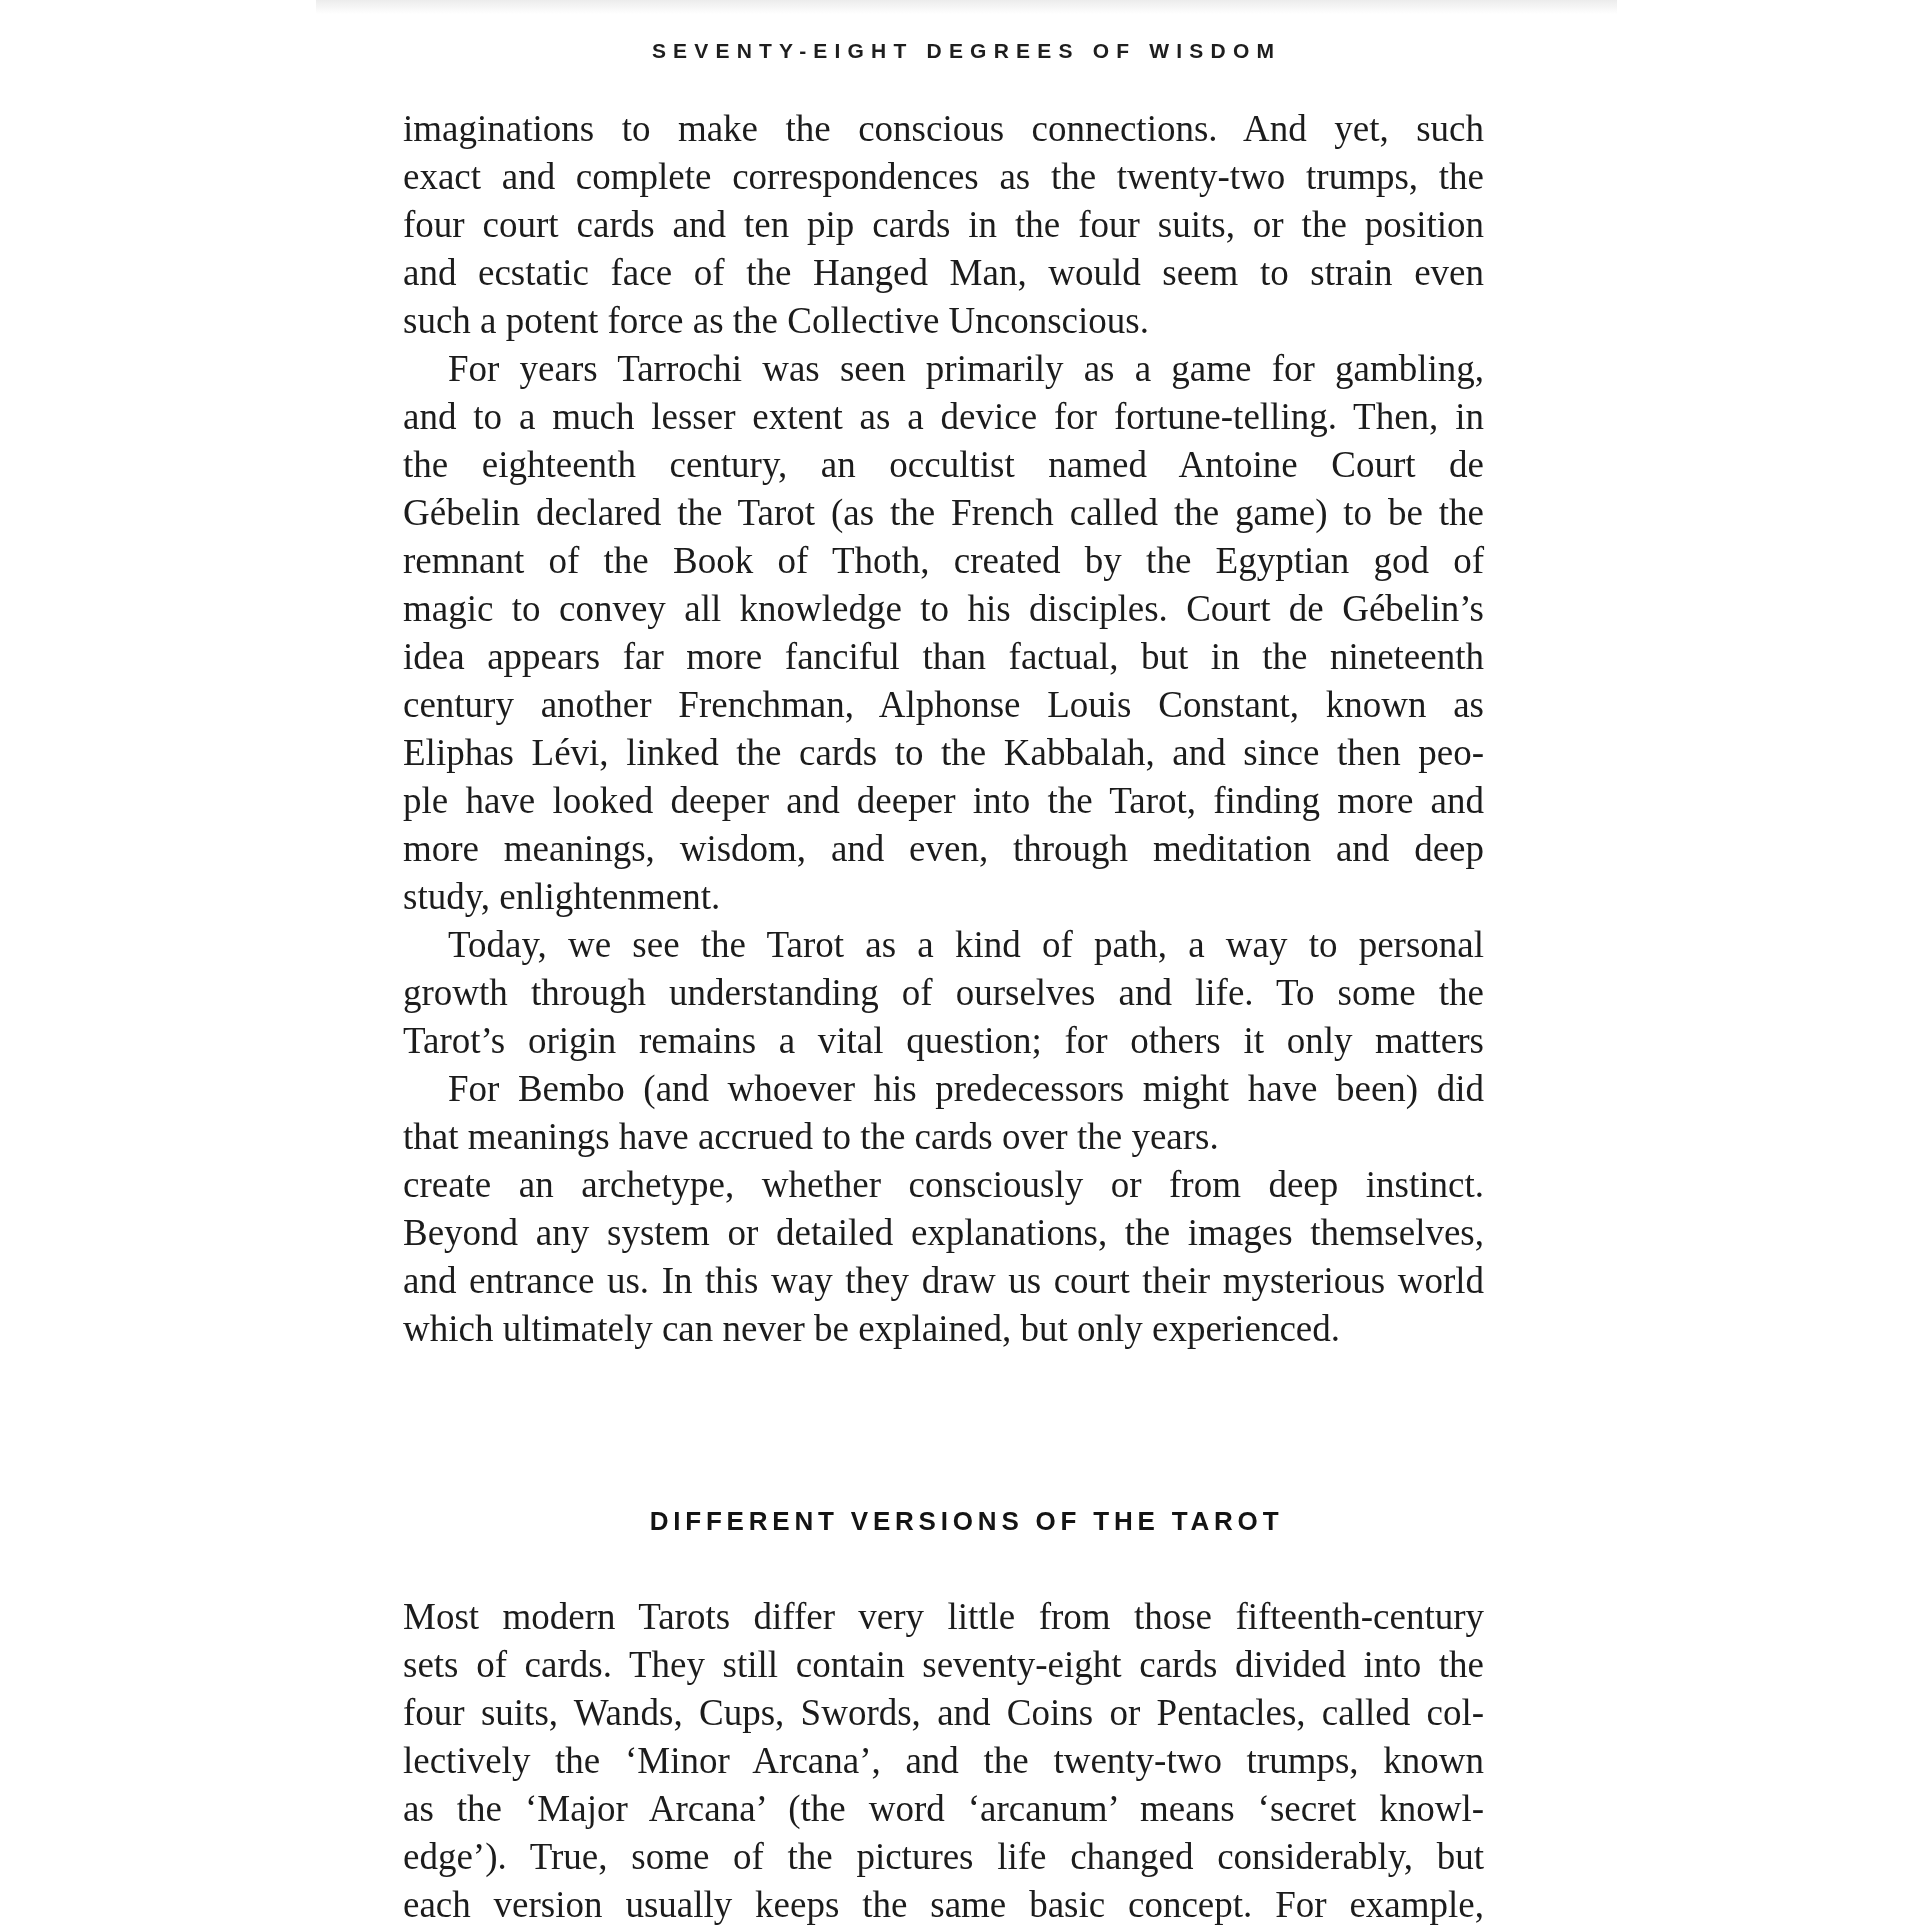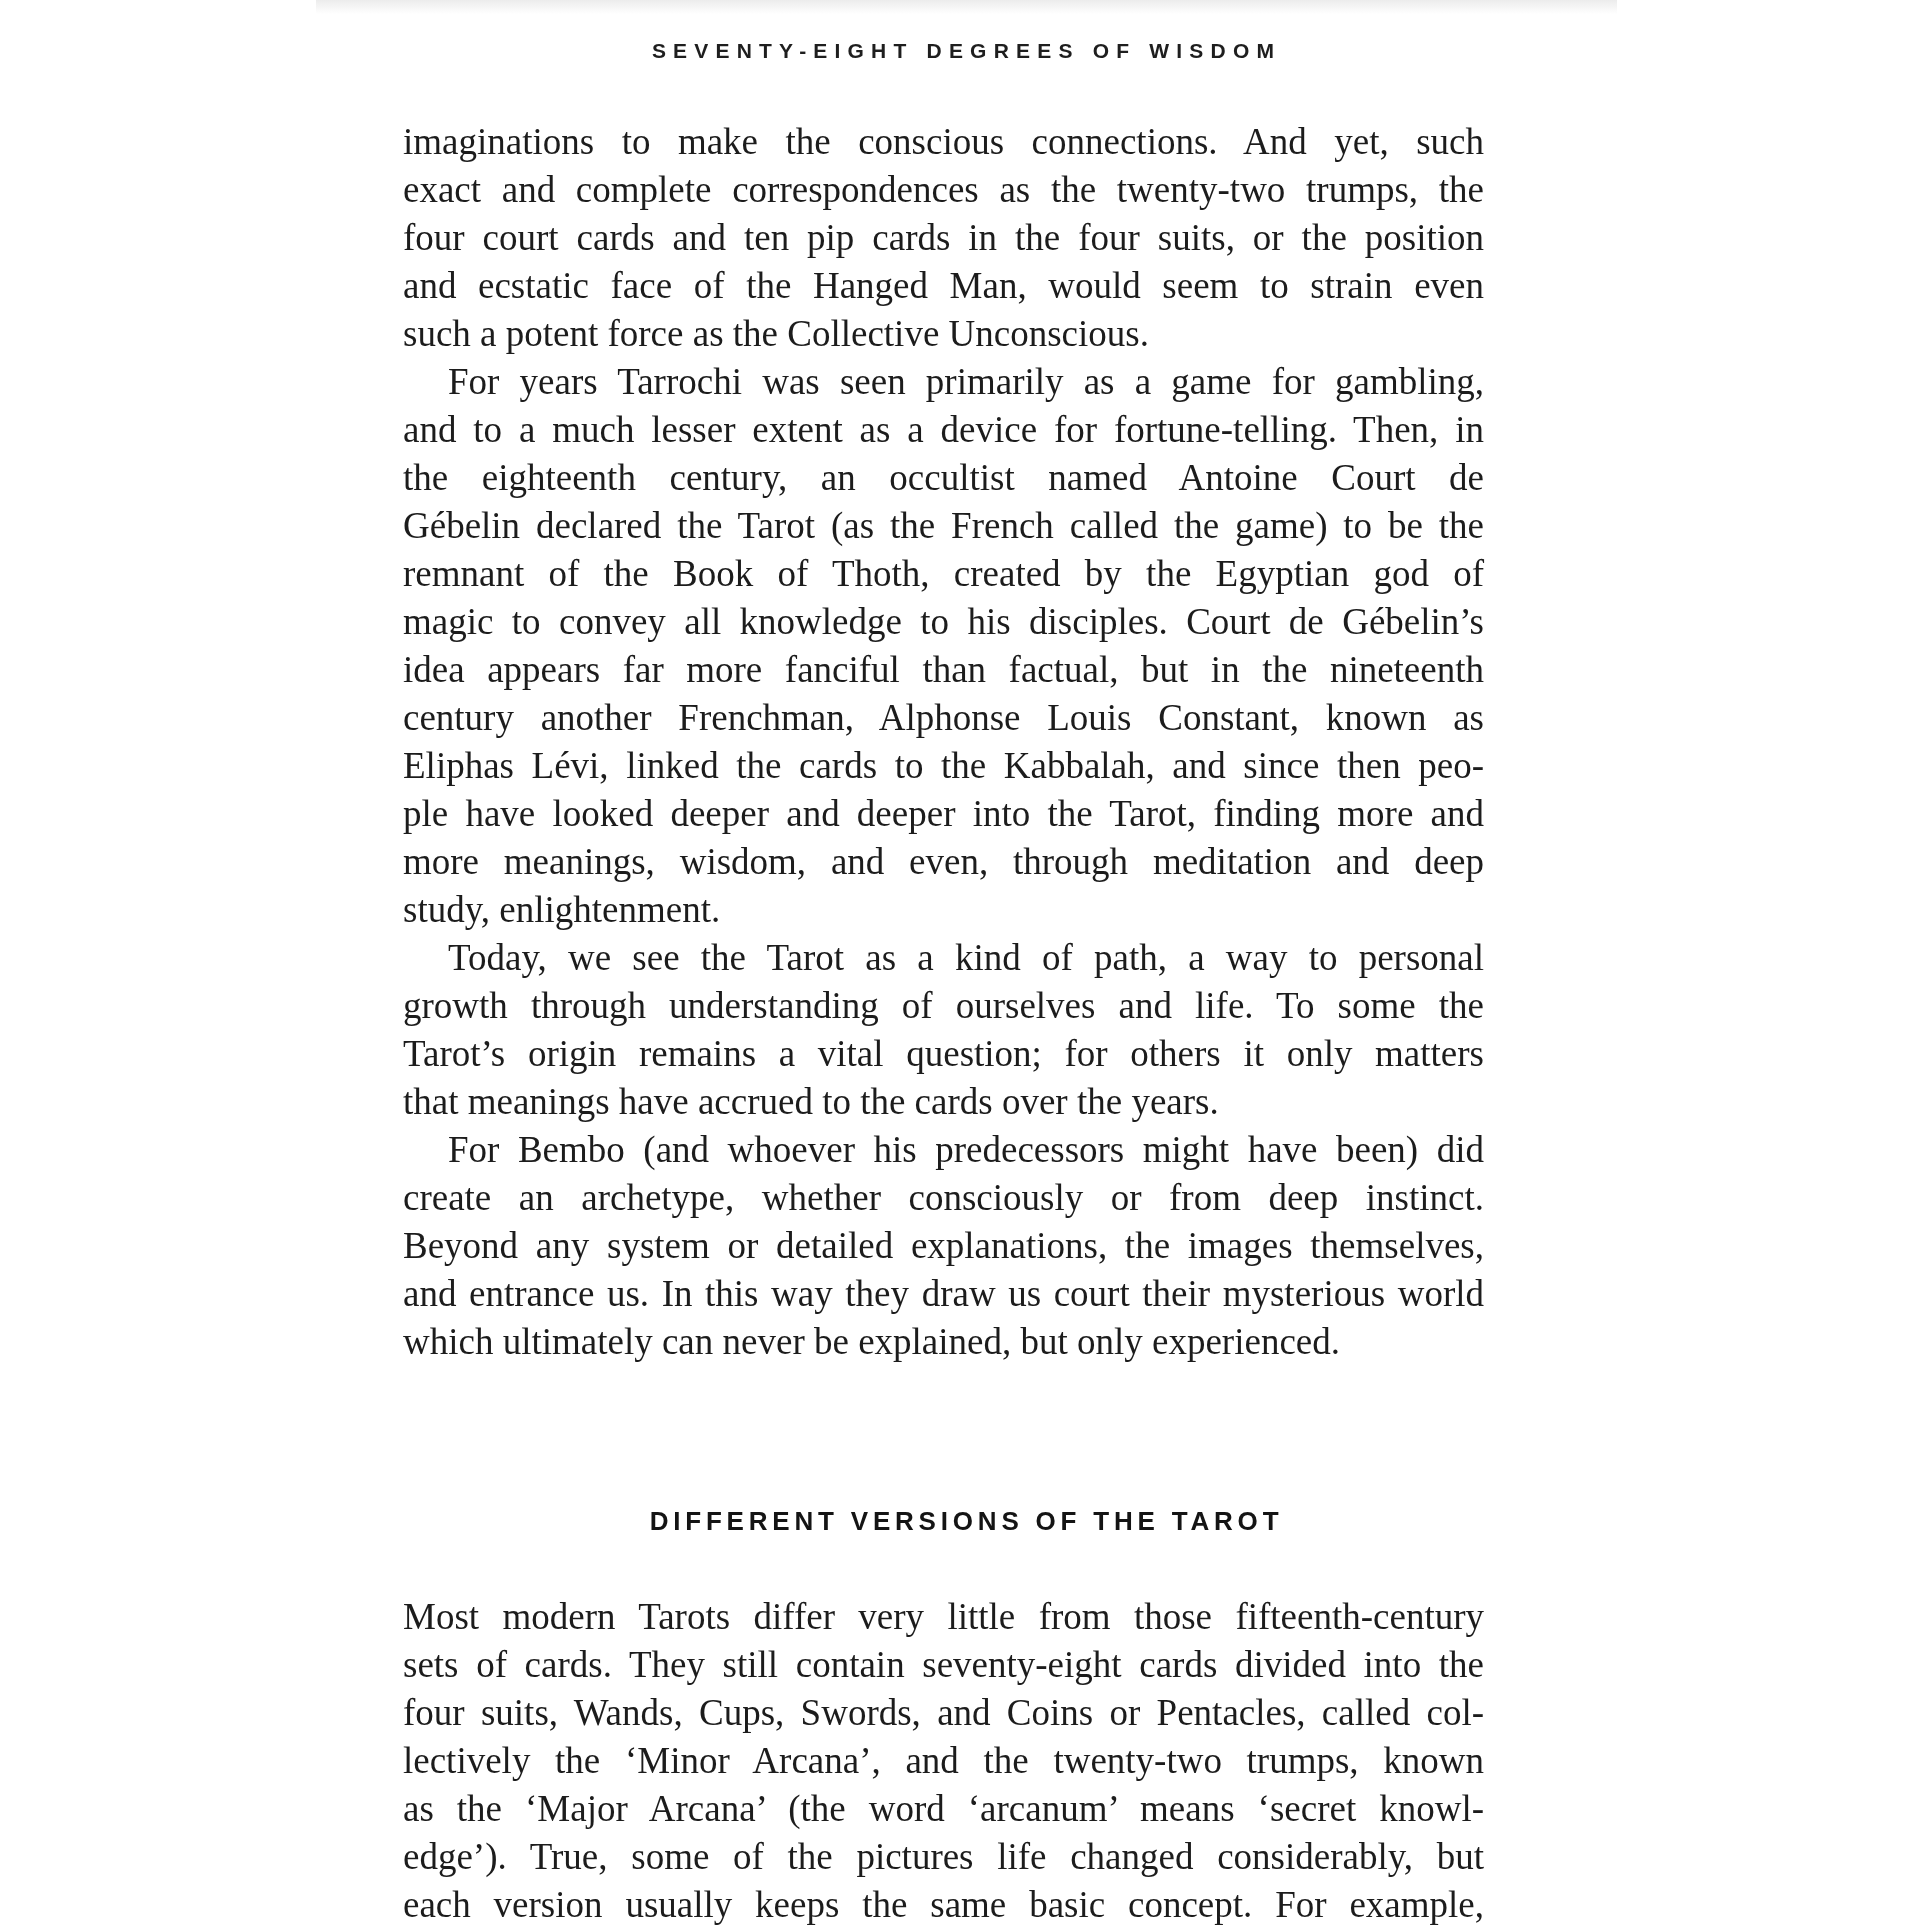--- a/index.html
+++ b/index.html
@@ -33,43 +33,43 @@
     font-size:26px; letter-spacing:4.8px; color:#141414;
   }
 </style>
 </head>
 <body>
 
 <div class="page">
   <div class="page-top-shadow"></div>
   <div class="running-head">SEVENTY-EIGHT DEGREES OF WISDOM</div>
 
-  <div class="text-block" id="block-before" style="top:118px;">
+  <div class="text-block" id="block-before" style="top:105px;">
       <div class="line">imaginations to make the conscious connections. And yet, such</div>
       <div class="line">exact and complete correspondences as the twenty-two trumps, the</div>
       <div class="line">four court cards and ten pip cards in the four suits, or the position</div>
       <div class="line">and ecstatic face of the Hanged Man, would seem to strain even</div>
       <div class="line last">such a potent force as the Collective Unconscious.</div>
       <div class="line indent">For years Tarrochi was seen primarily as a game for gambling,</div>
       <div class="line">and to a much lesser extent as a device for fortune-telling. Then, in</div>
       <div class="line">the eighteenth century, an occultist named Antoine Court de</div>
       <div class="line">Gébelin declared the Tarot (as the French called the game) to be the</div>
       <div class="line">remnant of the Book of Thoth, created by the Egyptian god of</div>
       <div class="line">magic to convey all knowledge to his disciples. Court de Gébelin’s</div>
       <div class="line">idea appears far more fanciful than factual, but in the nineteenth</div>
       <div class="line">century another Frenchman, Alphonse Louis Constant, known as</div>
       <div class="line">Eliphas Lévi, linked the cards to the Kabbalah, and since then peo-</div>
       <div class="line">ple have looked deeper and deeper into the Tarot, finding more and</div>
       <div class="line">more meanings, wisdom, and even, through meditation and deep</div>
       <div class="line last">study, enlightenment.</div>
       <div class="line indent">Today, we see the Tarot as a kind of path, a way to personal</div>
       <div class="line">growth through understanding of ourselves and life. To some the</div>
       <div class="line">Tarot’s origin remains a vital question; for others it only matters</div>
+      <div class="line indent">For Bembo (and whoever his predecessors might have been) did</div>
       <div class="line last">that meanings have accrued to the cards over the years.</div>
-      <div class="line indent">For Bembo (and whoever his predecessors might have been) did</div>
       <div class="line">create an archetype, whether consciously or from deep instinct.</div>
       <div class="line">Beyond any system or detailed explanations, the images themselves,</div>
       <div class="line">and entrance us. In this way they draw us court their mysterious world</div>
       <div class="line last">which ultimately can never be explained, but only experienced.</div>
     </div>
 
   <div class="section-heading">DIFFERENT VERSIONS OF THE TAROT</div>
 
   <div class="text-block" id="block-after" style="top:1593px;">
       <div class="line">Most modern Tarots differ very little from those fifteenth-century</div>

